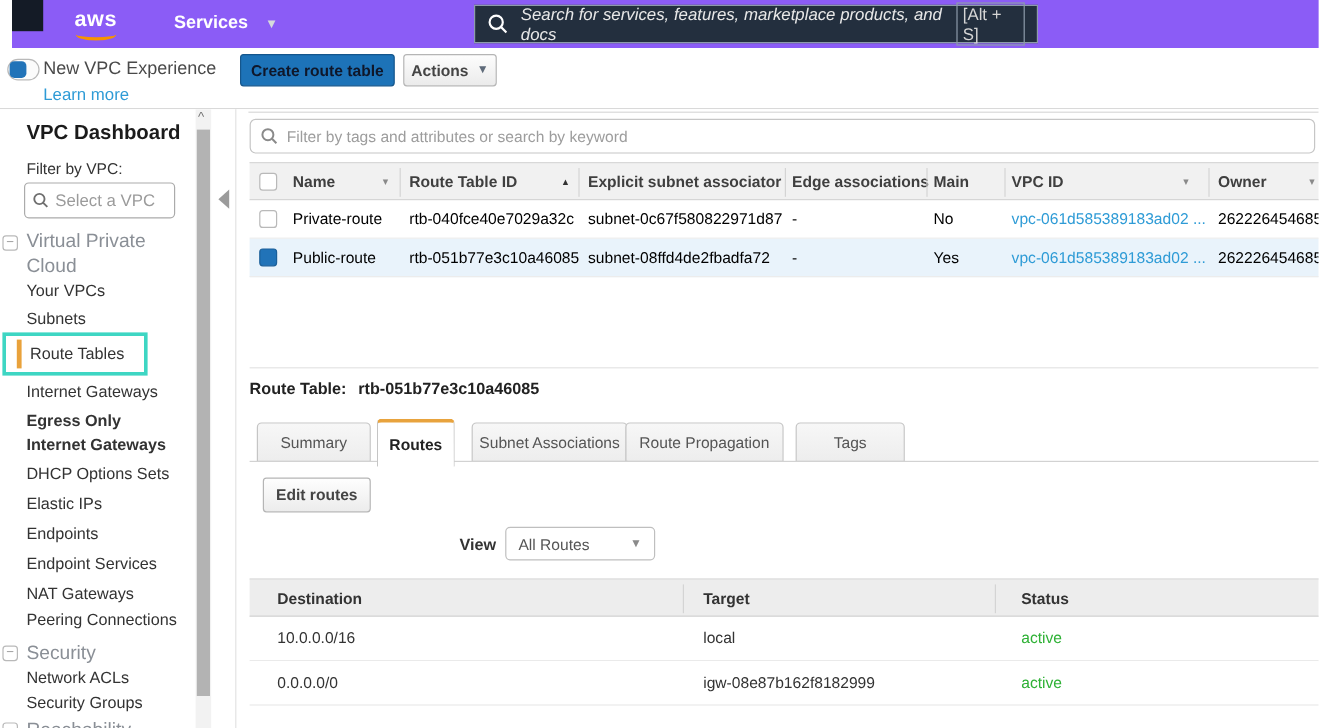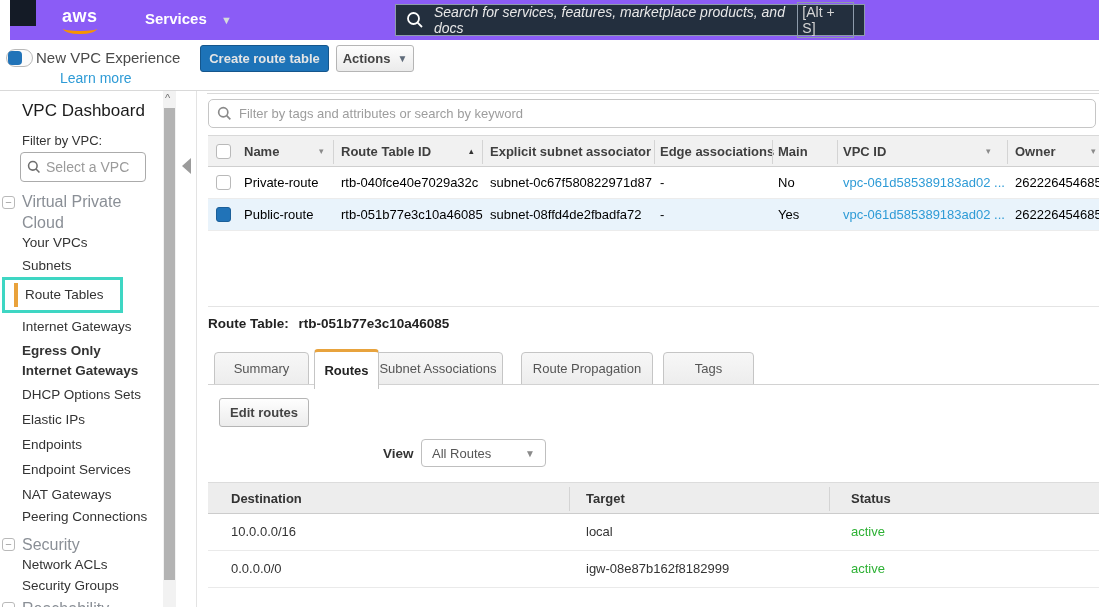--- a/index.html
+++ b/index.html
@@ -22,34 +22,34 @@
   .nav-search .ph { color:#e8e8e8; font-style:italic; font-size:14px; flex:1 1 auto; }
   .nav-search .shortcut { color:#d5d5d5; font-size:14px; border:1px solid #8d9bab; padding:1px 4px; }
 
   
   .subheader { position:absolute; left:0; top:40px; width:1099px; height:51px; background:#fff;
     border-bottom:1px solid #d9d9d9; }
   .toggle { position:absolute; left:6px; top:9px; width:27px; height:18px; border:1px solid #b9b9b9;
     border-radius:9px; background:#fbfbfb; cursor:pointer; }
   .toggle .knob { position:absolute; left:1px; top:1px; width:14px; height:14px; border-radius:4px; background:#2173b8; }
   .exp-label { position:absolute; left:36px; top:9px; font-size:15px; color:#4a4a4a; }
-  .learn-more { position:absolute; left:36px; top:30px; font-size:14px; color:#2e9bd6; cursor:pointer;margin-left:24px; }
+  .learn-more { position:absolute; left:36px; top:30px; font-size:14px; color:#2e9bd6; cursor:pointer; }
   .btn-primary { position:absolute; left:200px; top:5px; width:129px; height:27px; background:#1d73b8;
-    border:1px solid #15568c; border-radius:3px; color:#e5e5e5; font-size:13px; font-weight:bold;
+    border:1px solid #15568c; border-radius:3px; color:#0f172a; font-size:13px; font-weight:bold;
     display:flex; align-items:center; justify-content:center; cursor:pointer; }
   .btn-actions { position:absolute; left:336px; top:5px; width:78px; height:27px;
     background:linear-gradient(#fdfdfd,#ebebeb); border:1px solid #b5b5b5; border-radius:3px;
     color:#444; font-size:13px; font-weight:bold; display:flex; align-items:center; justify-content:center; gap:7px; cursor:pointer; }
   .btn-actions .chev { font-size:10px; color:#5f6b7a; }
 
   
   .sidebar { position:absolute; left:0; top:91px; width:196px; height:516px; background:#fff; overflow:hidden; }
   .sb-item { position:absolute; left:22px; font-size:13.5px; color:#333; cursor:pointer; white-space:nowrap; }
   .sb-item.wrap { white-space:normal; width:120px; line-height:20px;font-weight:bold; }
-  .sb-title { position:absolute; left:22px; top:10px; font-size:17px; color:#1b1b1b; font-weight:400; }
+  .sb-title { position:absolute; left:22px; top:10px; font-size:17px; color:#1b1b1b; font-weight:700; }
   .sb-filterlabel { position:absolute; left:22px; top:42px; font-size:13px; color:#333; }
   .sb-input { position:absolute; left:20px; top:61px; width:126px; height:30px; border:1px solid #ababab;
     border-radius:4px; background:#fff; display:flex; align-items:center; padding:0 6px; }
   .sb-input .ph { color:#9b9b9b; font-size:14px; margin-left:5px; }
   .sb-section { position:absolute; left:22px; font-size:16px; color:#8a8f96; width:130px; line-height:21px; cursor:pointer; }
   .minusbox { position:absolute; left:2px; width:13px; height:13px; border:1px solid #b9b9b9; border-radius:3px;
     color:#9a9a9a; font-size:11px; line-height:11px; text-align:center; background:#fff; }
   .rt-selected { position:absolute; left:2px; top:186px; width:121px; height:36px;
     border:3px solid #3ed6c3; background:#fff; cursor:pointer; }
   .rt-selected .bar { position:absolute; left:9px; top:3px; width:4px; height:24px; background:#e9a23b; }
@@ -256,21 +256,21 @@
     </div>
 
     <div class="detail-sep"></div>
     <div class="detail-title">
       <span>Route Table:</span>
       <span class="val">rtb-051b77e3c10a46085</span>
     </div>
 
     <div class="tab" style="left:17px; width:95px">Summary</div>
     <div class="tab active" style="left:117px; width:65px">Routes</div>
-    <div class="tab" style="left:176px; width:130px">Subnet Associations</div>
+    <div class="tab" style="left:196px; width:130px">Subnet Associations</div>
     <div class="tab" style="left:324px; width:132px">Route Propagation</div>
     <div class="tab" style="left:466px; width:91px">Tags</div>
     <div class="tabs-line"></div>
 
     <div class="btn-edit">Edit routes</div>
 
     <div class="view-label">View</div>
     <div class="view-select">
       <span class="val">All Routes</span>
       <span class="chev">▼</span>

